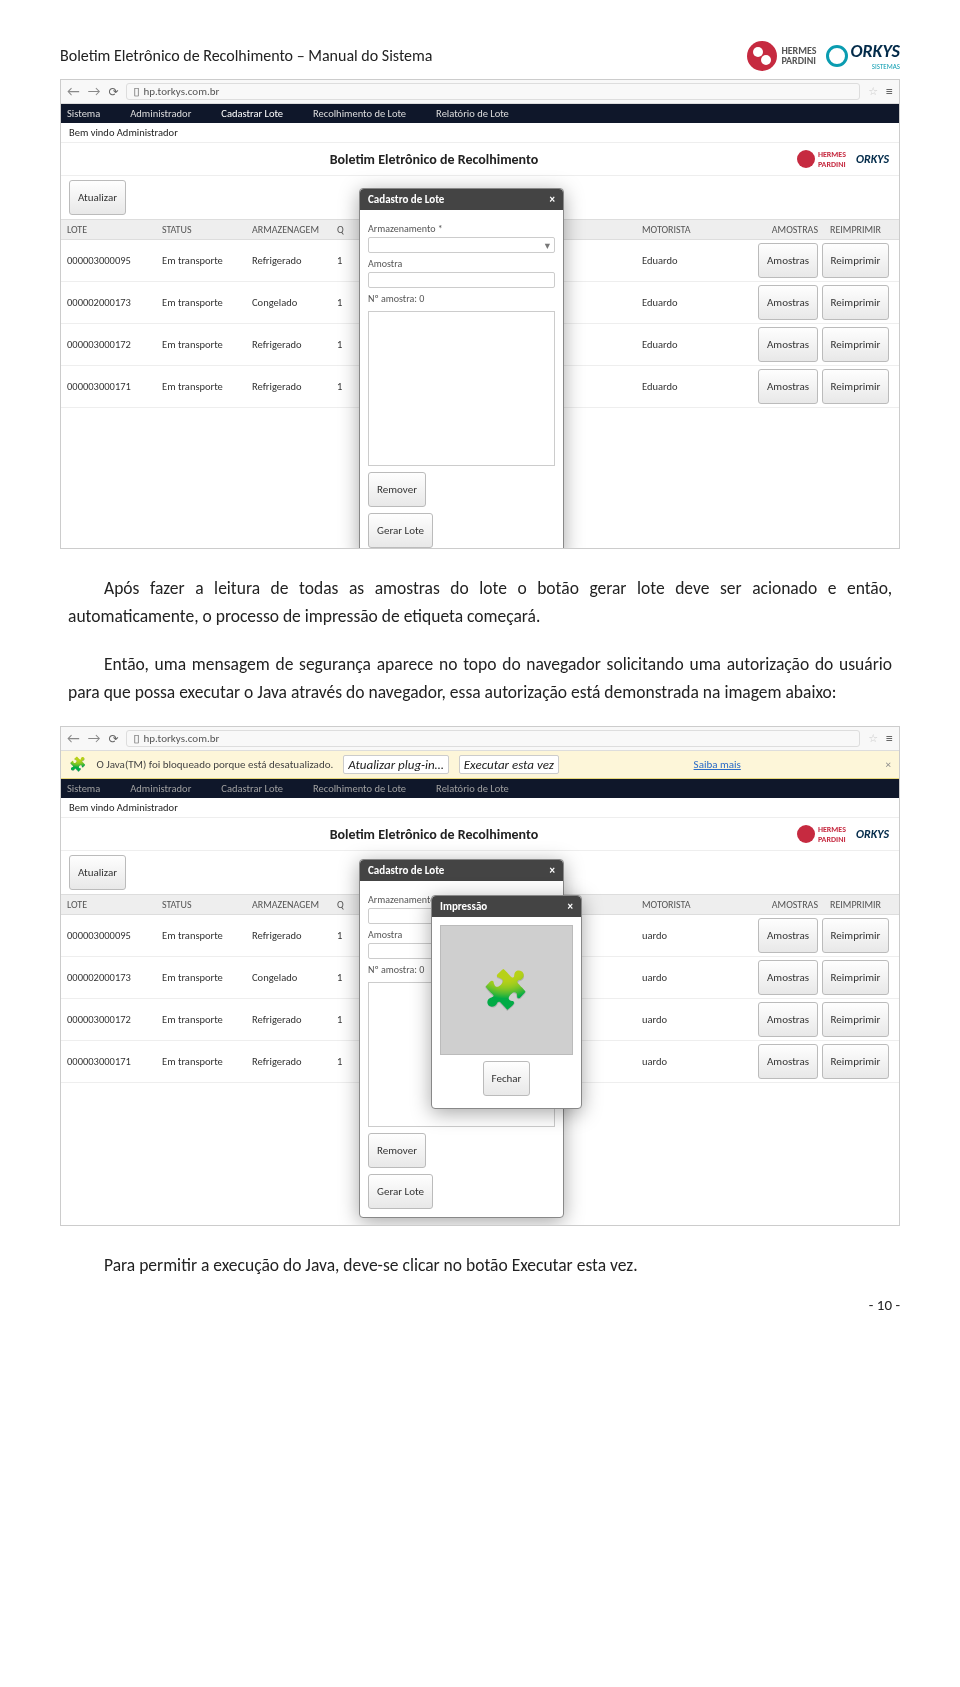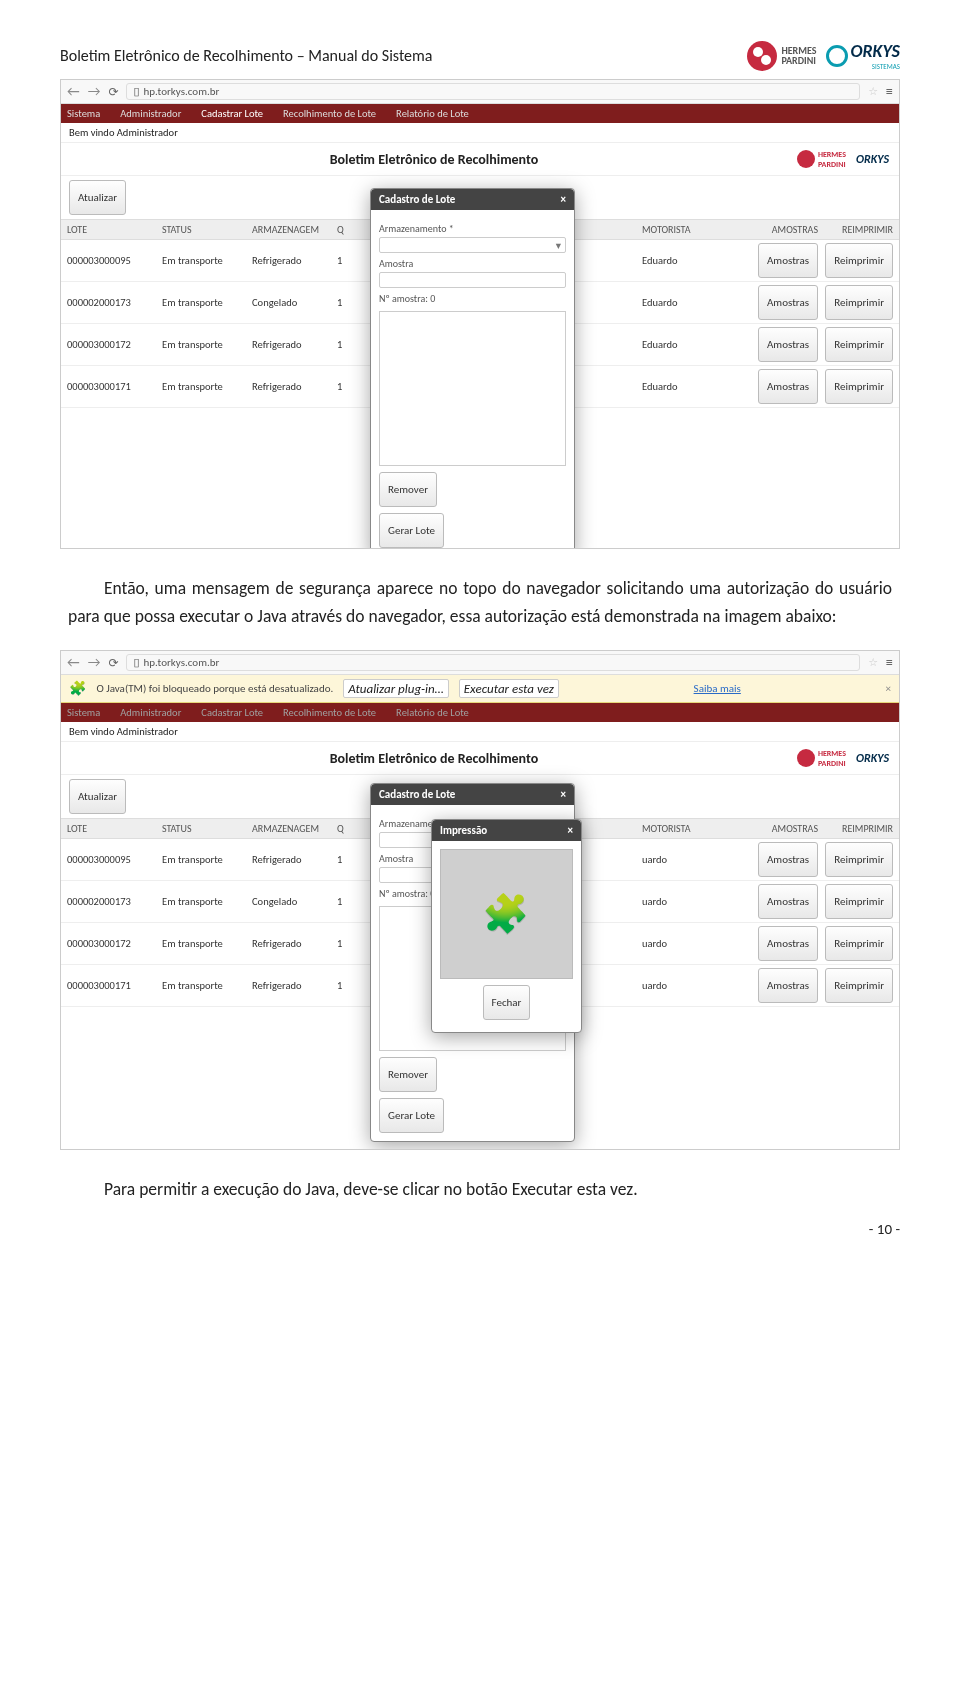--- a/index.html
+++ b/index.html
@@ -27,43 +27,43 @@
   .star { color:#ccc; }
   .menu-icon { color:#666; font-size:14px; }
 
   .java-warning { background:#fdf6d9; padding:4px 8px; display:flex; align-items:center; gap:10px; border-bottom:1px solid #e6d77a; position:relative; }
   .java-warning .puzzle { color:#c99a2a; font-size:14px; }
   .java-warning .msg { color:#444; }
   .java-warning .whitebtn { background:#fff; border:1px solid #ccc; padding:1px 4px; font-size:13px; border-radius:2px;font-style:italic; }
   .java-warning .close-x { margin-left:auto; color:#888; }
   .java-warning .saiba { color:#2a6bc7; text-decoration:underline; margin-right:10px; }
 
-  .app-menubar { background:#7f1d1d; color:#ddd; padding:3px 6px; display:flex; gap:20px; font-size:10.5px; }
+  .app-menubar { background:#0f172a; color:#ddd; padding:3px 6px; display:flex; gap:30px; font-size:10.5px; }
   .app-menubar span.active { color:#fff; }
   .app-menubar.faded span { color:#a0a0a0; }
 
   .app-welcome { background:#fff; padding:3px 8px; font-size:10.5px; border-bottom:1px solid #eee; }
   .app-title-row { display:flex; align-items:center; padding:6px 10px; border-bottom:1px solid #eee; }
   .app-title { flex:1; text-align:center; font-weight:bold; font-size:14px; color:#222; }
   .app-logos { display:flex; gap:10px; align-items:center; }
   .app-logos .mini-hermes { width:18px; height:18px; border-radius:50%; background:#c62a40; }
   .app-logos .mini-torkys { color:#032b4a; font-weight:900; font-style:italic; font-size:12px; }
   .app-logos .mini-torkys-label { font-size:8px; color:#c62a40; font-weight:bold; }
   .btn { background:linear-gradient(#fefefe,#e8e8e8); border:1px solid #bbb; border-radius:3px; padding:10px 8px; font-size:11px; color:#333; display:inline-block; }
   .table-head { display:flex; background:#eee; padding:3px 6px; font-size:10px; color:#555; border-top:1px solid #ddd; border-bottom:1px solid #ddd; }
   .table-row { display:flex; padding:3px 6px; font-size:10.5px; color:#333; border-bottom:1px solid #eee; align-items:center; }
   .c-lote { width:95px; }
   .c-status { width:90px; }
   .c-arm { width:85px; }
   .c-q { width:25px; }
   .c-mot { flex:1; padding-left:280px; }
   .c-am { width:75px; text-align:right; }
-  .c-re { width:75px; text-align:right; }
-
-  .modal { position:absolute; top:108px; left:309px; width:205px; background:#fff; border:1px solid #888; border-radius:4px; box-shadow:0 4px 20px rgba(0,0,0,.35); }
+  .c-re { width:75px; text-align:center; }
+
+  .modal { position:absolute; top:108px; left:298px; width:205px; background:#fff; border:1px solid #888; border-radius:4px; box-shadow:0 4px 20px rgba(0,0,0,.35); }
   .modal.second { top:132px; }
   .modal-head { background:#444; color:#fff; padding:4px 8px; font-size:11px; font-weight:bold; border-radius:4px 4px 0 0; display:flex; justify-content:space-between; }
   .modal-body { padding:8px; font-size:10.5px; color:#444; }
   .modal-body label { display:block; margin-top:4px; font-size:10px; color:#555; }
   .modal-body .field { border:1px solid #ccc; border-radius:2px; height:16px; width:100%; margin-top:2px; background:#fff; }
   .modal-body .field.sel { display:flex; justify-content:flex-end; align-items:center; padding-right:4px; color:#777; }
   .modal-body .listarea { border:1px solid #ccc; height:155px; margin-top:6px; background:#fff; }
   .modal-body .btn { margin-top:6px; }
 
   .impressao-modal { position:absolute; top:168px; left:370px; width:151px; background:#fff; border:1px solid #888; border-radius:4px; box-shadow:0 4px 20px rgba(0,0,0,.35); }
@@ -196,20 +196,21 @@
         <label>Amostra</label>
         <div class="field"></div>
         <label>Nº amostra: 0</label>
         <div class="listarea"></div>
         <div class="btn">Remover</div><br>
         <div class="btn">Gerar Lote</div>
       </div>
     </div>
   </div>
 
+  <p class="body-text indent">Após fazer a leitura de todas as amostras do lote o botão gerar lote deve ser acionado e então, automaticamente, o processo de impressão de etiqueta começará.</p>
   <p class="body-text indent">Então, uma mensagem de segurança aparece no topo do navegador solicitando uma autorização do usuário para que possa executar o Java através do navegador, essa autorização está demonstrada na imagem abaixo:</p>
 
   <div class="screenshot" style="height:500px; position:relative; overflow:hidden;">
     <div class="browser-bar">
       <span class="nav-arrow">←</span>
       <span class="nav-arrow">→</span>
       <span class="reload">⟳</span>
       <div class="omnibox">
         <span>▯</span>
         <span>hp.torkys.com.br</span>

